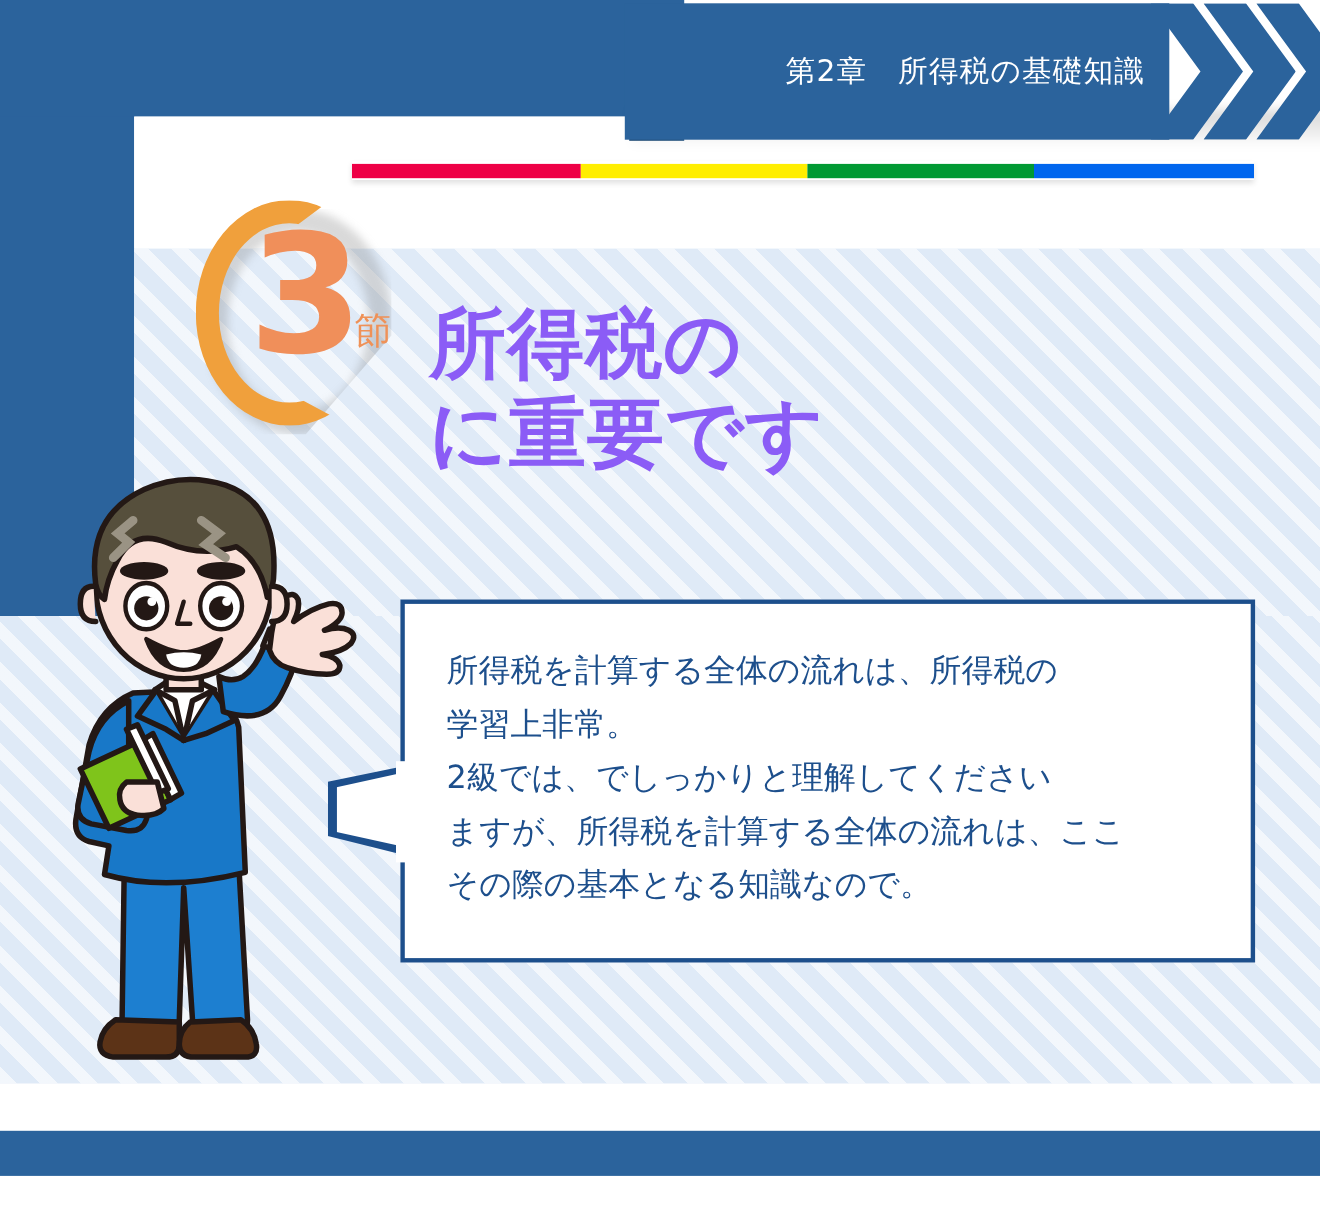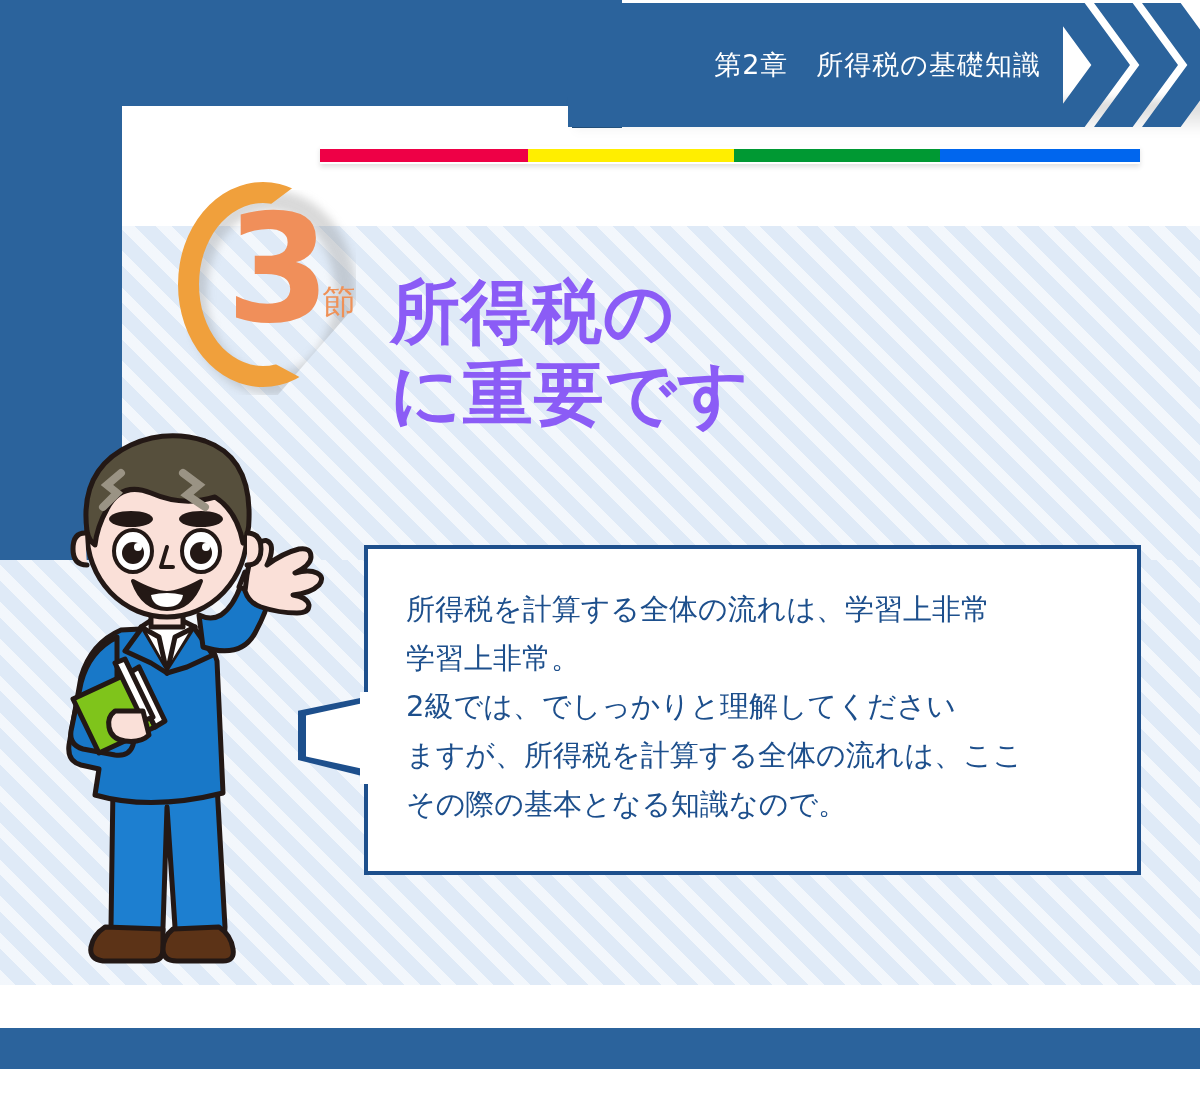--- a/index.html
+++ b/index.html
@@ -258,21 +258,21 @@
         <path d="M48 92 L62 78 L52 70 L66 58"></path>
         <path d="M128 58 L144 70 L132 80 L150 92"></path>
       </g>
     </svg>
   </div>
 
   <div class="tail-outer"></div>
   <div class="tail-inner"></div>
   <div class="bubble">
     <div class="bubble-body">
-      <span class="ln">所得税を計算する全体の流れは、学習上非常</span>
+      <span class="ln">所得税を計算する全体の流れは、所得税の</span>
       <span class="ln">学習上非常。</span>
       <span class="ln">2級では、でしっかりと理解してください</span>
       <span class="ln">ますが、所得税を計算する全体の流れは、ここ</span>
       <span class="ln">その際の基本となる知識なので。</span>
     </div>
   </div>
   <div class="tail-mask"></div>
 
   <div class="footer-bar"></div>
 

